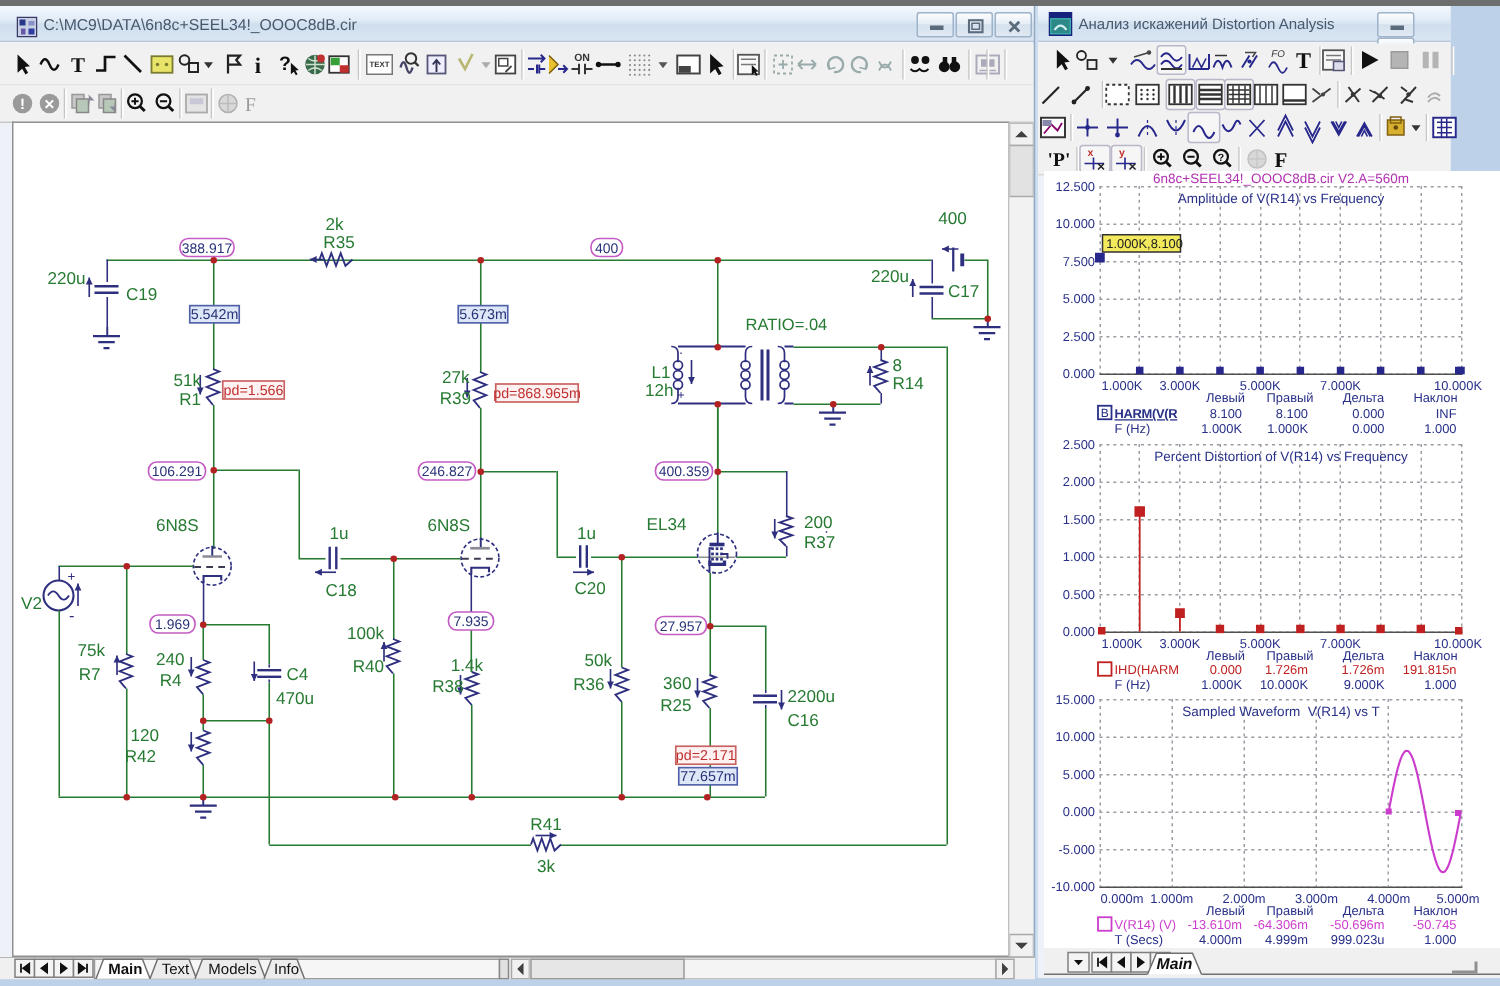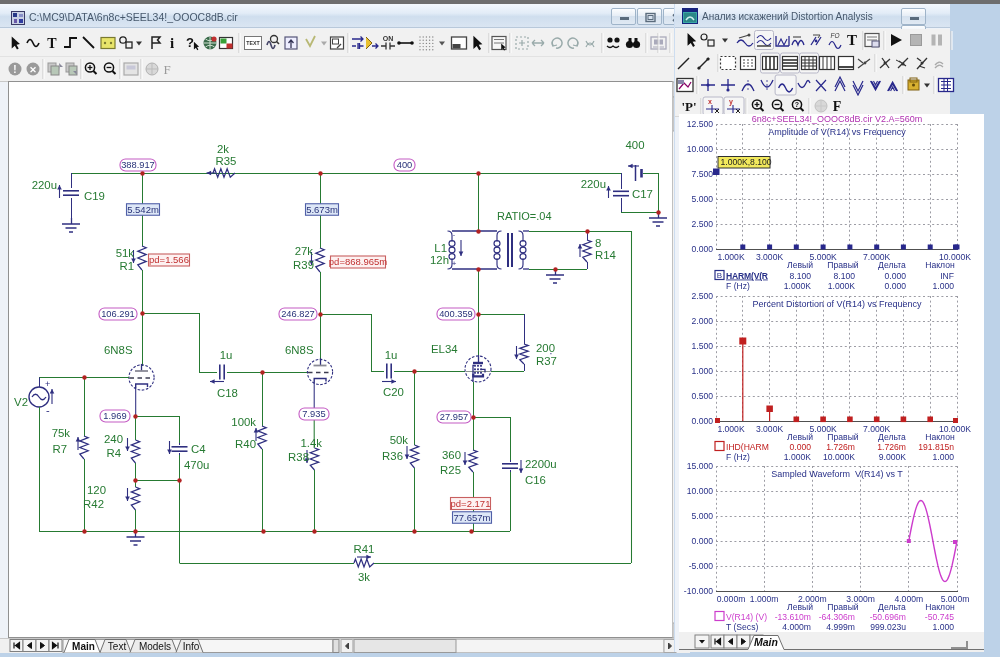--- a/index.html
+++ b/index.html
@@ -1,21 +1,21 @@
 <!DOCTYPE html>
 <html><head>
 <meta charset="utf-8">
 <style>
 * { margin:0; padding:0; box-sizing:border-box; }
 html,body { width:1000px; height:657px; overflow:hidden; font-family:"Liberation Sans", sans-serif; background:#bdd2e8; }
 #stage { position:absolute; left:0; top:0; width:1000px; height:657px; background:#bdd2e8; }
 #topstrip { position:absolute; left:0; top:0; width:1000px; height:4px; background:#6e6e6e; }
 .win { position:absolute; background:#eef2f8; }
 #lwin { left:0; top:4px; width:690px; height:648px; border-right:1px solid #93a9c0; }
-#rwin { left:674px; top:4px; width:276px; height:648px; border-left:1px solid #cdddf0; }
+#rwin { left:691px; top:4px; width:276px; height:648px; border-left:1px solid #cdddf0; }
 .titlebar { position:absolute; left:0; top:0; right:0; height:24px;
   background:linear-gradient(#f3f8fd 0%, #e2ecf7 40%, #cfdeee 55%, #dae5f2 100%);
   border-bottom:1px solid #b8c8da; }
 .title-text { position:absolute; top:7px; font-size:10.5px; color:#46586c; white-space:nowrap; }
 .capbtns { position:absolute; top:4px; height:17px; }
 .capbtn { float:left; width:25px; height:17px; margin-left:1px;
   background:linear-gradient(#fcfdfe,#e7eef6 45%,#d5e1ee 50%,#e0e9f3);
   border:1px solid #9fb4c9; border-radius:2px; position:relative; }
 .capbtn svg { position:absolute; left:0; top:0; }
 .toolbar { position:absolute; left:0; right:0; background:#f1f1f1; }

